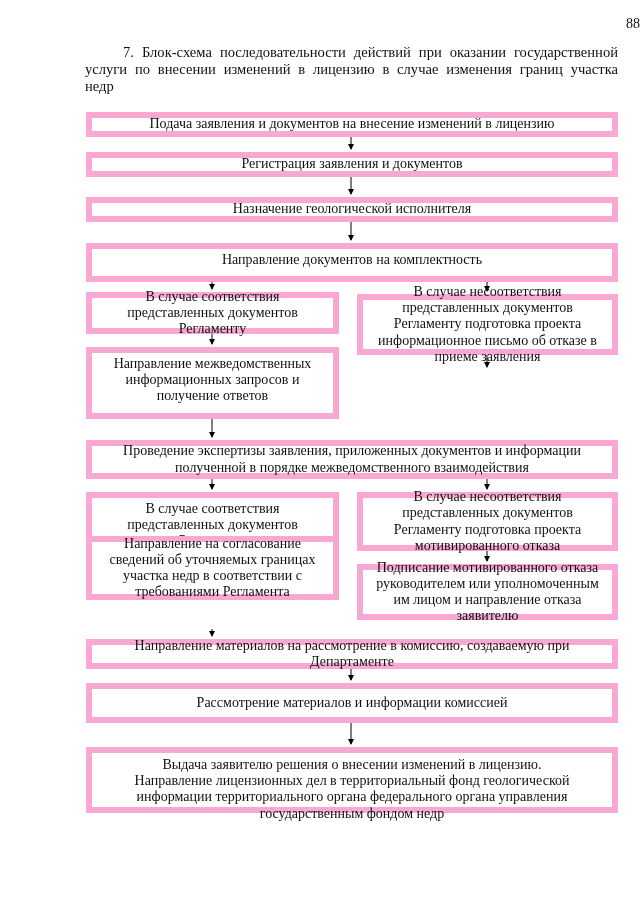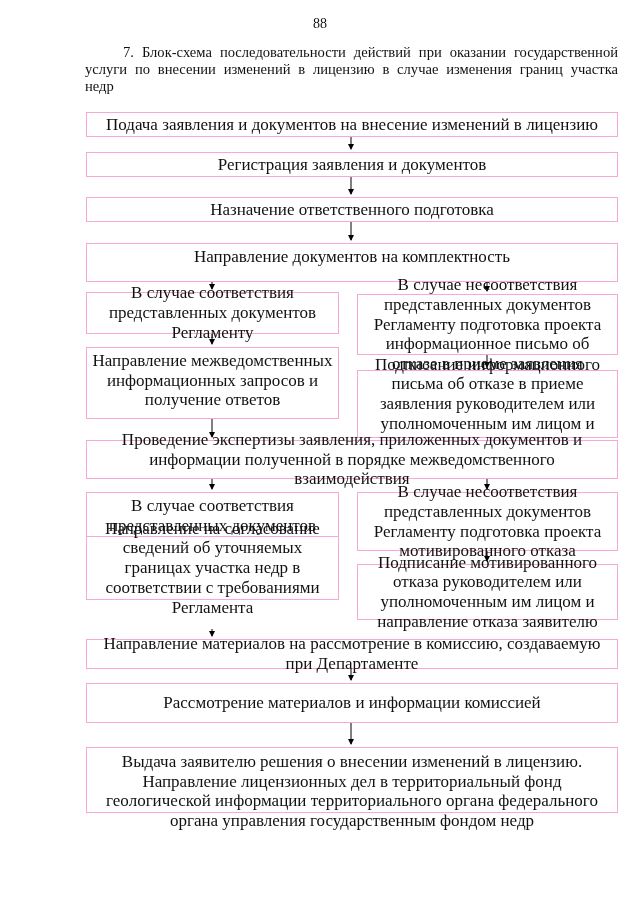--- a/index.html
+++ b/index.html
@@ -10,44 +10,44 @@
     background: #ffffff;
     font-family: "Liberation Serif", "DejaVu Serif", serif;
     color: #111111;
     overflow: hidden;
   }
   .page-number {
     position: absolute;
     top: 16px;
     left: 0;
     width: 640px;
-    text-align: center;
+    text-align: right;
     font-size: 14px;
   }
   .heading {
     position: absolute;
     top: 44px;
     left: 85px;
     width: 533px;
     font-size: 14.6px;
     line-height: 17px;
     text-align: justify;
     text-indent: 38px;
     word-spacing: 3px;
   }
   .box {
     position: absolute;
-    border: 1px solid #f9a8d4;
+    border: 6px solid #f9a8d4;
     box-sizing: border-box;
     background: #ffffff;
     display: flex;
     align-items: center;
     justify-content: center;
     text-align: center;
-    font-size: 17px;
+    font-size: 14px;
     line-height: 1.16;
     padding: 2px 4px;
   }
   .box.top { align-items: flex-start; padding-top: 3px; }
   .box.final { flex-direction: column; justify-content: flex-start; padding-top: 4px; }
   .final-line { width: 100%; text-align: center; }
   .arrows {
     position: absolute;
     top: 0; left: 0;
     width: 640px; height: 905px;
@@ -84,31 +84,30 @@
     <line x1="487" y1="551" x2="487" y2="561" marker-end="url(#arrowhead)"></line>
     <line x1="212" y1="629" x2="212" y2="636" marker-end="url(#arrowhead)"></line>
     <line x1="351" y1="669" x2="351" y2="680" marker-end="url(#arrowhead)"></line>
     <line x1="351" y1="723" x2="351" y2="744" marker-end="url(#arrowhead)"></line>
   </svg>
 
   <div class="box" style="left:86px; top:112px; width:532px; height:25px;">Подача заявления и документов на внесение изменений в лицензию</div>
 
   <div class="box" style="left:86px; top:152px; width:532px; height:25px;">Регистрация заявления и документов</div>
 
-  <div class="box" style="left:86px; top:197px; width:532px; height:25px;">Назначение ответственного подготовка</div>
+  <div class="box" style="left:86px; top:197px; width:532px; height:25px;">Назначение геологической исполнителя</div>
 
   <div class="box top" style="left:86px; top:243px; width:532px; height:39px;">Направление документов на комплектность</div>
 
   <div class="box" style="left:86px; top:292px; width:253px; height:42px;">В случае соответствия представленных документов Регламенту</div>
 
   <div class="box" style="left:357px; top:294px; width:261px; height:61px;">В случае несоответствия представленных документов Регламенту подготовка проекта информационное письмо об отказе в приеме заявления</div>
 
   <div class="box top" style="left:86px; top:347px; width:253px; height:72px;">Направление межведомственных информационных запросов и получение ответов</div>
 
-  <div class="box" style="left:357px; top:370px; width:261px; height:68px;">Подписание информационного письма об отказе в приеме заявления руководителем или уполномоченным им лицом и направление письма заявителю</div>
 
   <div class="box" style="left:86px; top:440px; width:532px; height:39px;">Проведение экспертизы заявления, приложенных документов и информации полученной в порядке межведомственного взаимодействия</div>
 
   <div class="box top" style="left:86px; top:492px; width:253px; height:53px;">В случае соответствия представленных документов Регламенту</div>
 
   <div class="box" style="left:357px; top:492px; width:261px; height:59px;">В случае несоответствия представленных документов Регламенту подготовка проекта мотивированного отказа</div>
 
   <div class="box" style="left:86px; top:536px; width:253px; height:64px;">Направление на согласование сведений об уточняемых границах участка недр в соответствии с требованиями Регламента</div>
 
   <div class="box" style="left:357px; top:564px; width:261px; height:56px;">Подписание мотивированного отказа руководителем или уполномоченным им лицом и направление отказа заявителю</div>

